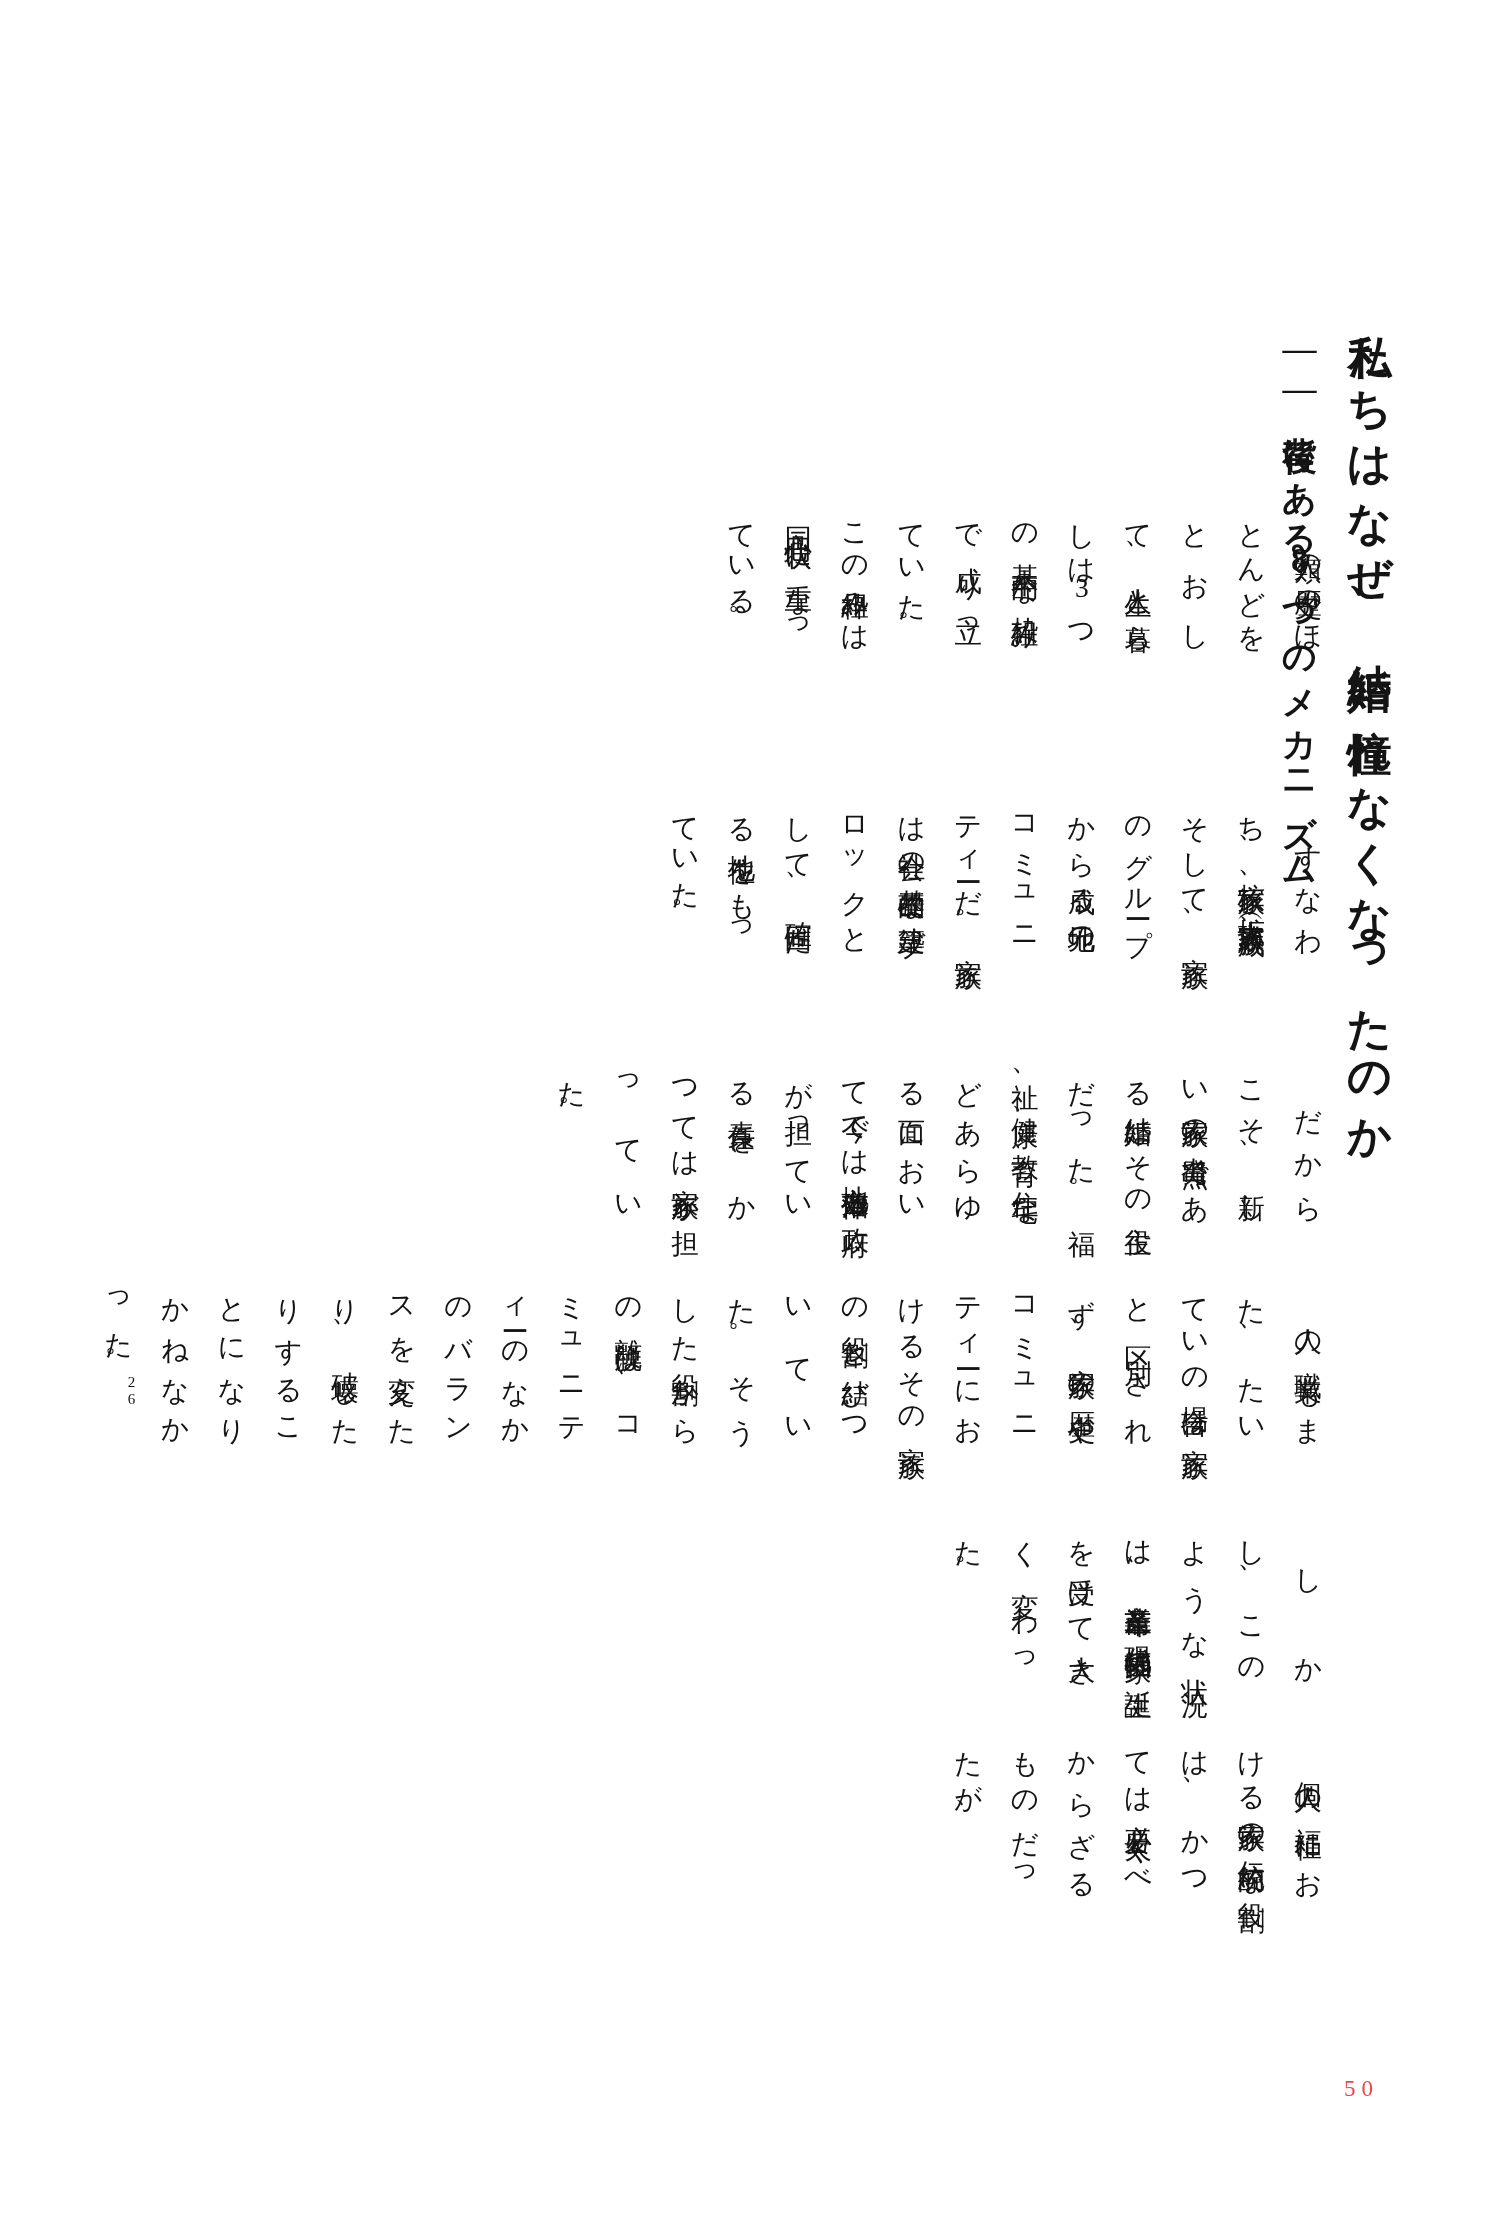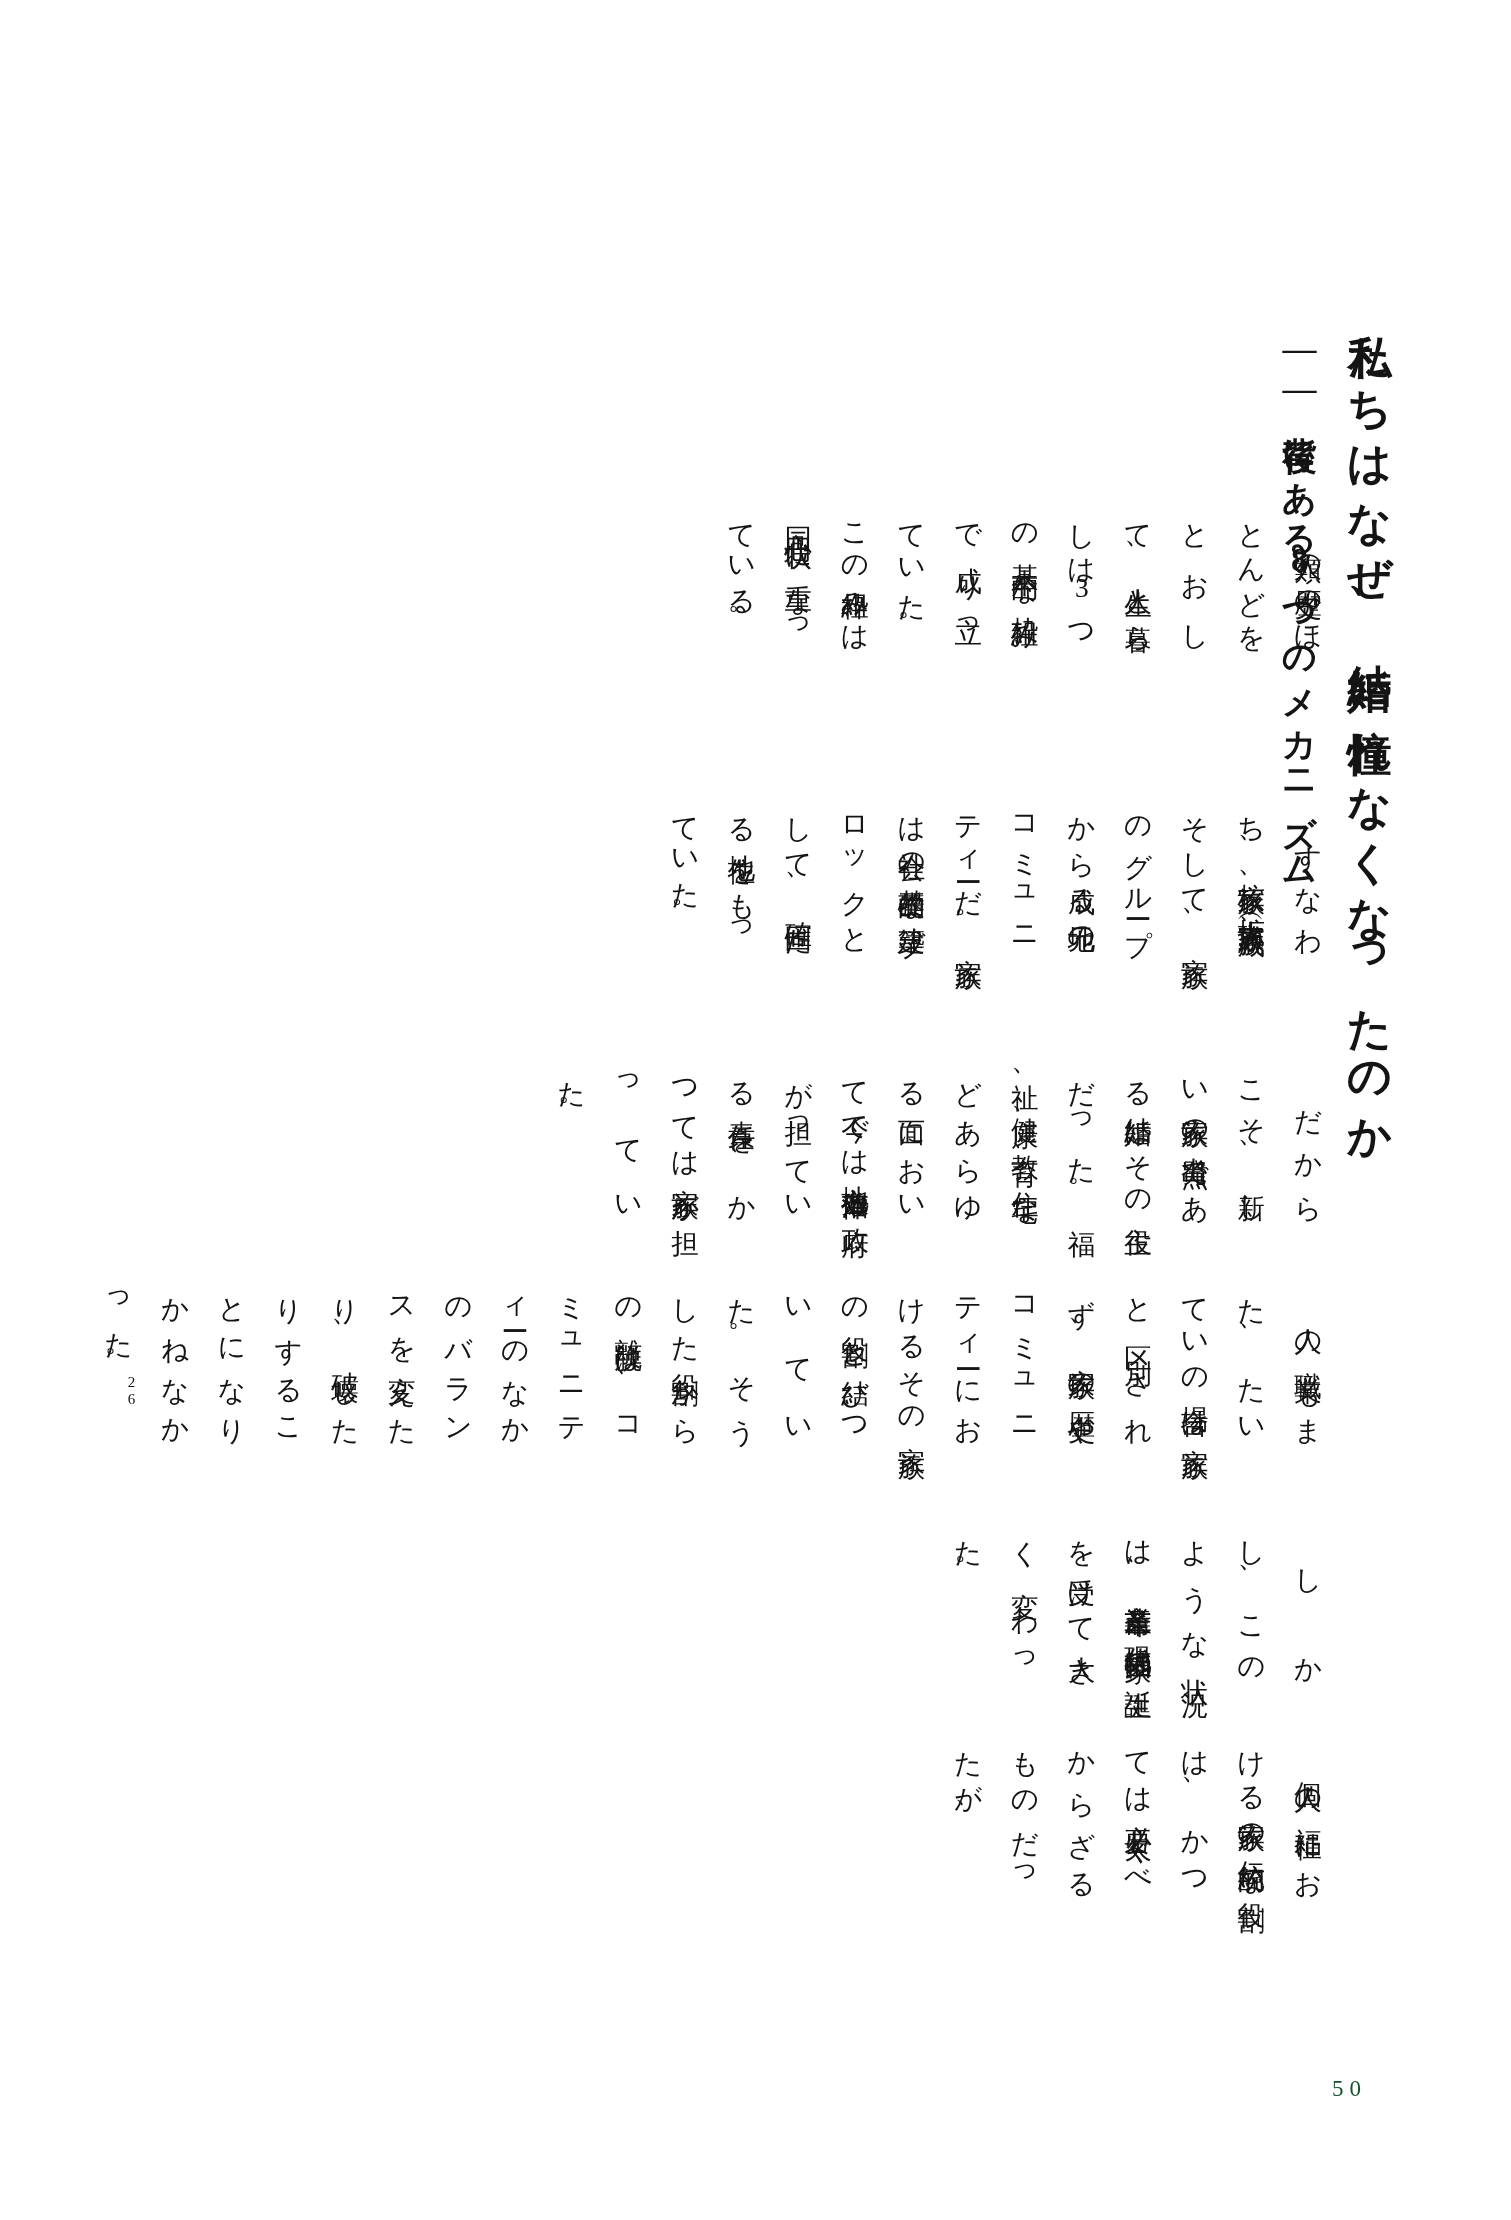--- a/index.html
+++ b/index.html
@@ -68,25 +68,25 @@
     text-indent: 28px;
   }
 
   .footnote-ref {
     font-size: 15px;
     vertical-align: top;
   }
 
   .page-number {
     position: absolute;
-    right: 144px;
+    right: 132px;
     bottom: 118px;
     font-size: 23px;
     letter-spacing: 6px;
-    color: #14532d;
+    color: #ef4444;
     font-family: "Liberation Serif", "DejaVu Serif", serif;
   }
 </style>
 </head>
 <body>
 
 <div class="page">
 
   <div class="text-block">
 

